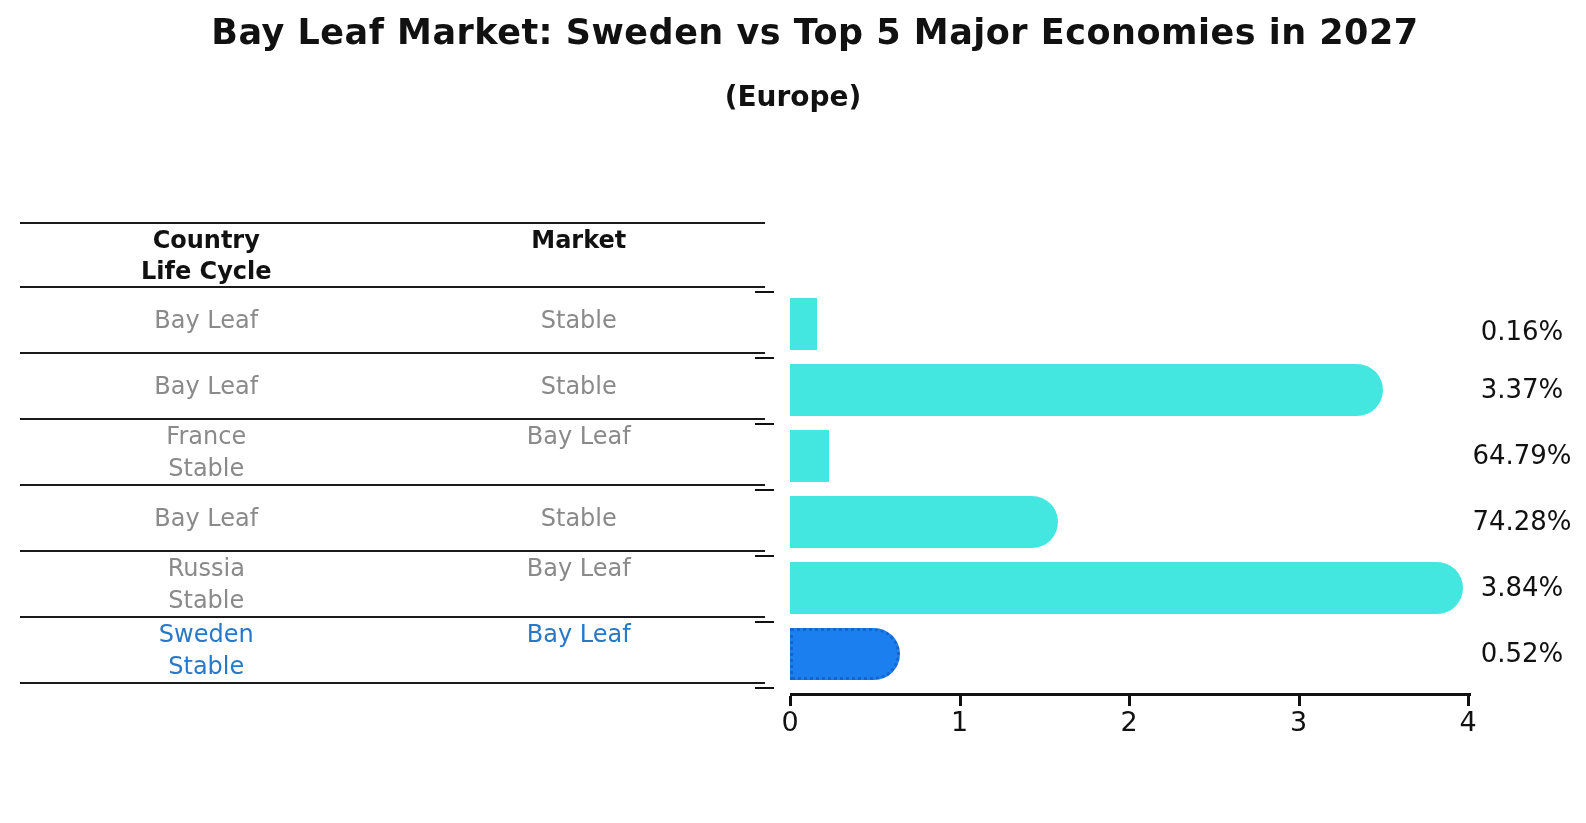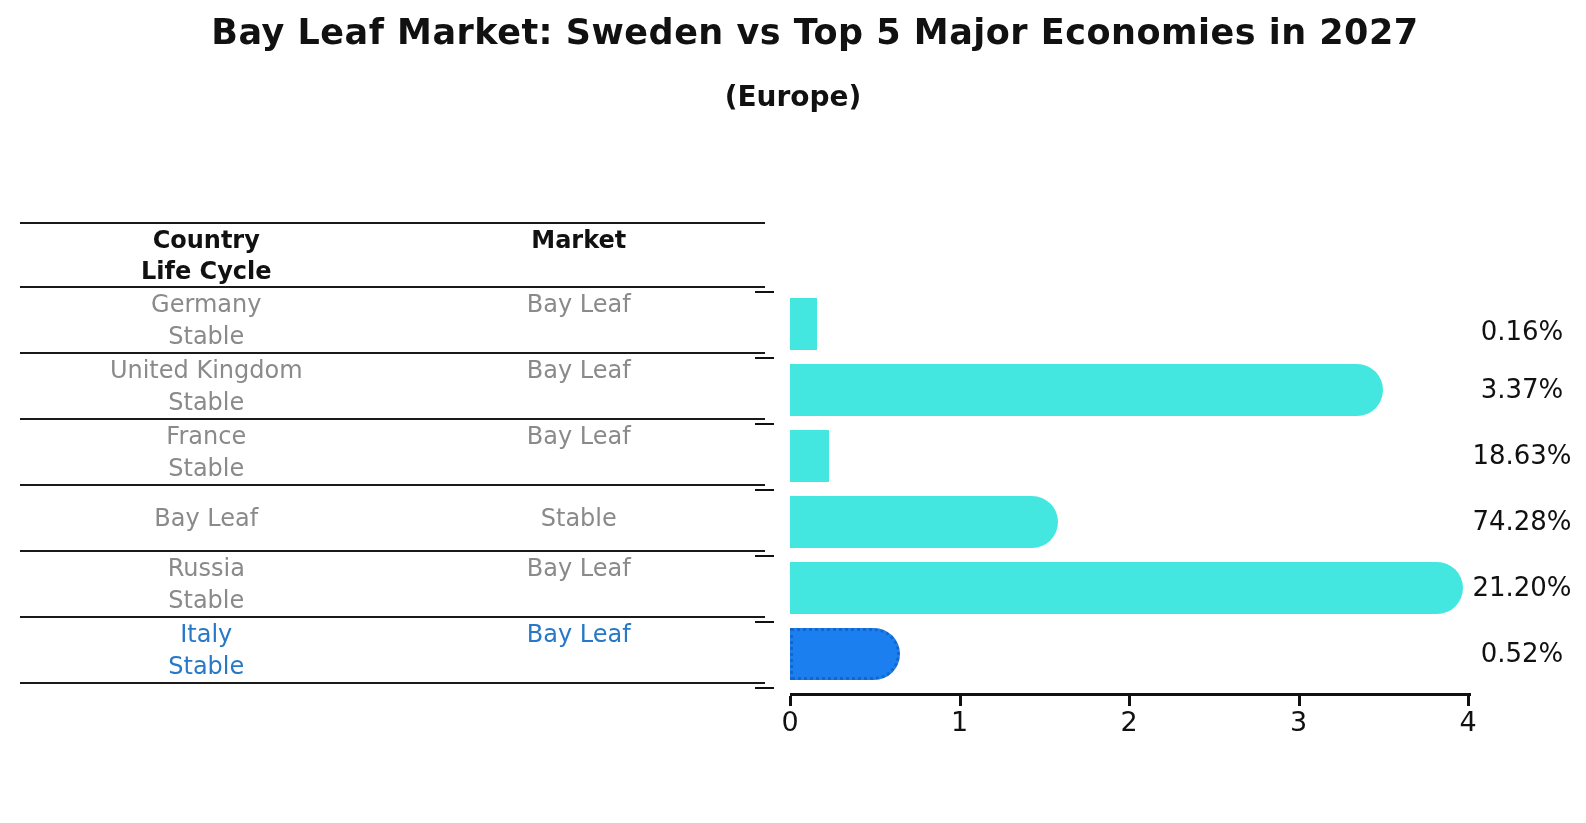--- a/index.html
+++ b/index.html
@@ -112,27 +112,25 @@
   <div class="subtitle">(Europe)</div>
 
   <div class="country-table">
     <div class="t-row header">
       <div class="t-cell">Country</div>
       <div class="t-cell">Market</div>
       <div class="t-cell">Life Cycle</div>
     </div>
     <div id="table-body">
   <div class="t-row body">
-    <div class="t-cell">Germany</div>
     <div class="t-cell">Bay Leaf</div>
     <div class="t-cell">Stable</div>
   </div>
 
   <div class="t-row body">
-    <div class="t-cell">United Kingdom</div>
     <div class="t-cell">Bay Leaf</div>
     <div class="t-cell">Stable</div>
   </div>
 
   <div class="t-row body">
     <div class="t-cell">France</div>
     <div class="t-cell">Bay Leaf</div>
     <div class="t-cell">Stable</div>
   </div>
 
@@ -141,38 +139,38 @@
     <div class="t-cell">Stable</div>
   </div>
 
   <div class="t-row body">
     <div class="t-cell">Russia</div>
     <div class="t-cell">Bay Leaf</div>
     <div class="t-cell">Stable</div>
   </div>
 
   <div class="t-row body hl">
-    <div class="t-cell">Italy</div>
+    <div class="t-cell">Sweden</div>
     <div class="t-cell">Bay Leaf</div>
     <div class="t-cell">Stable</div>
   </div>
 </div>
   </div>
 
   <div id="plot">
       <div class="bar" style="left: 790px; top: 298px; width: 27.12px; background: rgb(68, 231, 224);"></div>
       <div class="value-label" style="left: 1466px; top: 316px;">0.16%</div>
       <div class="bar rounded" style="left: 790px; top: 364px; width: 593.215px; background: rgb(68, 231, 224);"></div>
       <div class="value-label" style="left: 1466px; top: 374px;">3.37%</div>
       <div class="bar" style="left: 790px; top: 430px; width: 38.985px; background: rgb(68, 231, 224);"></div>
-      <div class="value-label" style="left: 1466px; top: 440px;">18.63%</div>
+      <div class="value-label" style="left: 1466px; top: 440px;">64.79%</div>
       <div class="bar rounded" style="left: 790px; top: 496px; width: 267.775px; background: rgb(68, 231, 224);"></div>
       <div class="value-label" style="left: 1466px; top: 506px;">74.28%</div>
       <div class="bar rounded" style="left: 790px; top: 562px; width: 672.88px; background: rgb(68, 231, 224);"></div>
-      <div class="value-label" style="left: 1466px; top: 572px;">21.20%</div>
+      <div class="value-label" style="left: 1466px; top: 572px;">3.84%</div>
       <div class="bar rounded hl" style="left: 790px; top: 628px; width: 110.14px; background: rgb(27, 127, 240);"></div>
       <div class="value-label" style="left: 1466px; top: 638px;">0.52%</div>
       <div class="x-axis" style="left: 790px; top: 693px; width: 681px;"></div>
       <div class="x-tick" style="left: 789px; top: 696px;"></div>
       <div class="x-tick-label" style="left: 760px; top: 706px;">0</div>
       <div class="x-tick" style="left: 958.5px; top: 696px;"></div>
       <div class="x-tick-label" style="left: 929.5px; top: 706px;">1</div>
       <div class="x-tick" style="left: 1128px; top: 696px;"></div>
       <div class="x-tick-label" style="left: 1099px; top: 706px;">2</div>
       <div class="x-tick" style="left: 1297.5px; top: 696px;"></div>

